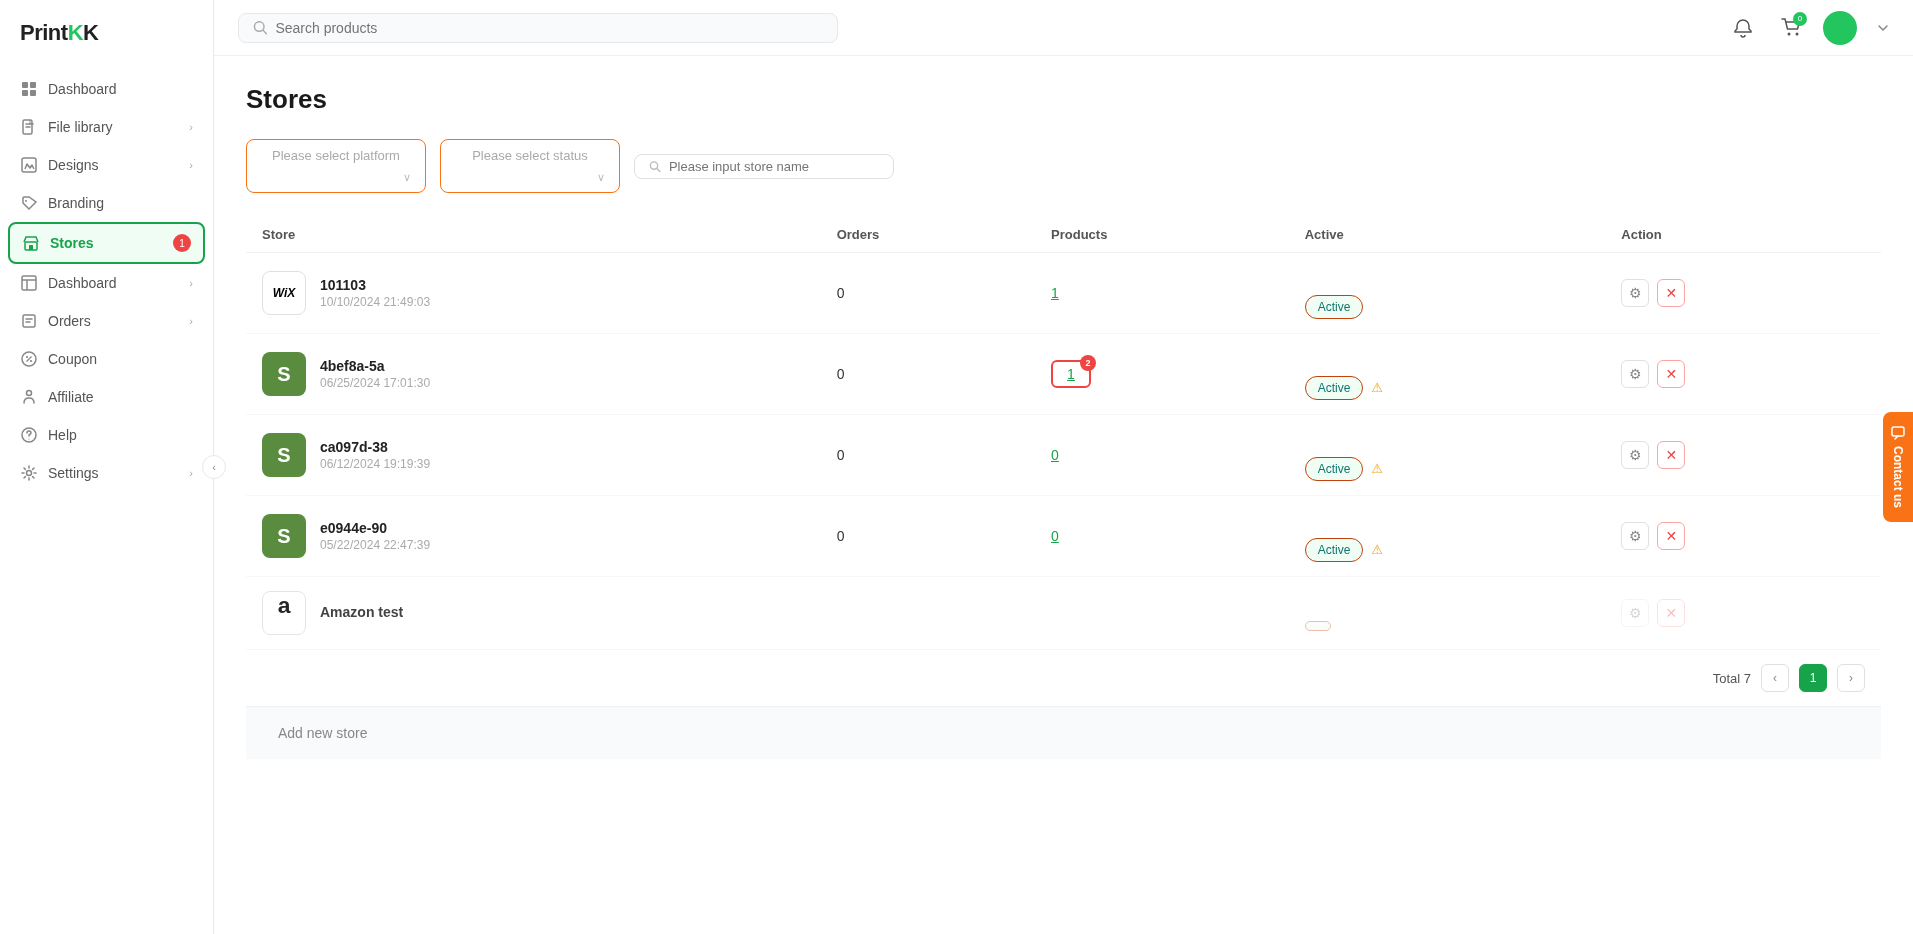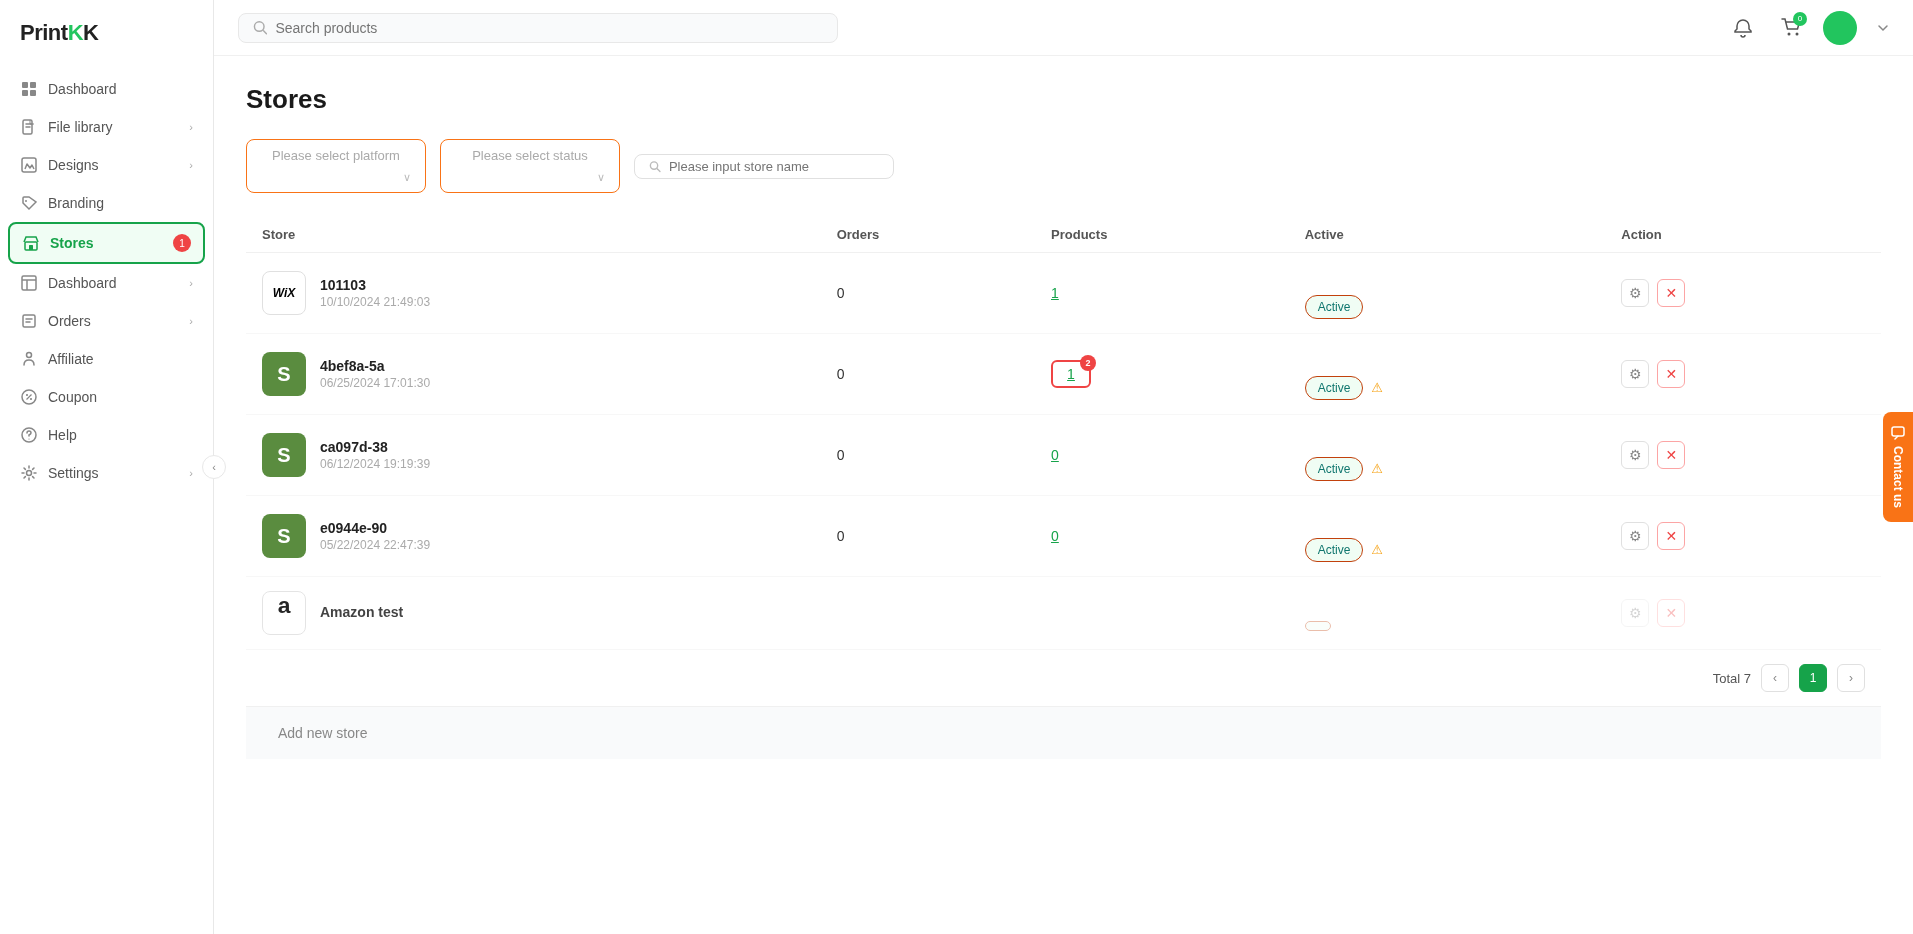--- a/index.html
+++ b/index.html
@@ -437,35 +437,35 @@
             <path d="M5 6h6M5 9h4" stroke="#888" stroke-width="1.5" stroke-linecap="round"></path>
           </svg>
       </span>
       <span class="nav-label">Orders</span>
       <span class="nav-arrow">›</span>
     </div>
 
     <div class="nav-item">
       <span class="nav-icon">
         <svg width="16" height="16" viewBox="0 0 16 16" fill="none">
+            <circle cx="8" cy="8" r="7" stroke="#888" stroke-width="1.5" fill="none"></circle>
+            <path d="M5.5 10.5l5-5M6 6.5a.5.5 0 110-1 .5.5 0 010 1zM10 10.5a.5.5 0 110-1 .5.5 0 010 1z" stroke="#888" stroke-width="1.2"></path>
+          </svg>
+      </span>
+      <span class="nav-label">Coupon</span>
+    </div>
+
+    <div class="nav-item">
+      <span class="nav-icon">
+        <svg width="16" height="16" viewBox="0 0 16 16" fill="none">
             <circle cx="8" cy="4" r="2.5" stroke="#888" stroke-width="1.5" fill="none"></circle>
             <path d="M3 14c0-3 2-5 5-5s5 2 5 5" stroke="#888" stroke-width="1.5" stroke-linecap="round" fill="none"></path>
           </svg>
       </span>
       <span class="nav-label">Affiliate</span>
-    </div>
-
-    <div class="nav-item">
-      <span class="nav-icon">
-        <svg width="16" height="16" viewBox="0 0 16 16" fill="none">
-            <circle cx="8" cy="8" r="7" stroke="#888" stroke-width="1.5" fill="none"></circle>
-            <path d="M5.5 10.5l5-5M6 6.5a.5.5 0 110-1 .5.5 0 010 1zM10 10.5a.5.5 0 110-1 .5.5 0 010 1z" stroke="#888" stroke-width="1.2"></path>
-          </svg>
-      </span>
-      <span class="nav-label">Coupon</span>
     </div>
 
     <div class="nav-item">
       <span class="nav-icon">
         <svg width="16" height="16" viewBox="0 0 16 16" fill="none">
             <circle cx="8" cy="8" r="7" stroke="#888" stroke-width="1.5" fill="none"></circle>
             <path d="M6 6c0-1.1.9-2 2-2s2 .9 2 2c0 1-1 1.5-2 2v1" stroke="#888" stroke-width="1.5" stroke-linecap="round"></path>
             <circle cx="8" cy="12" r="0.6" fill="#888"></circle>
           </svg>
       </span>

